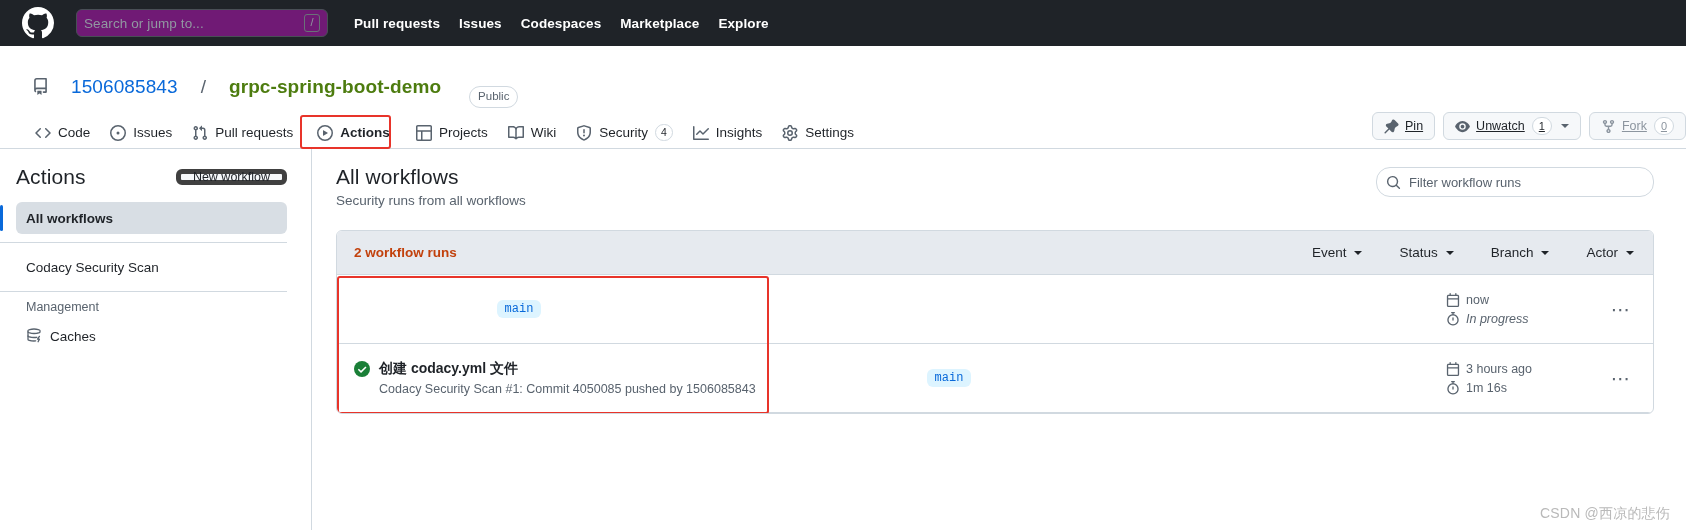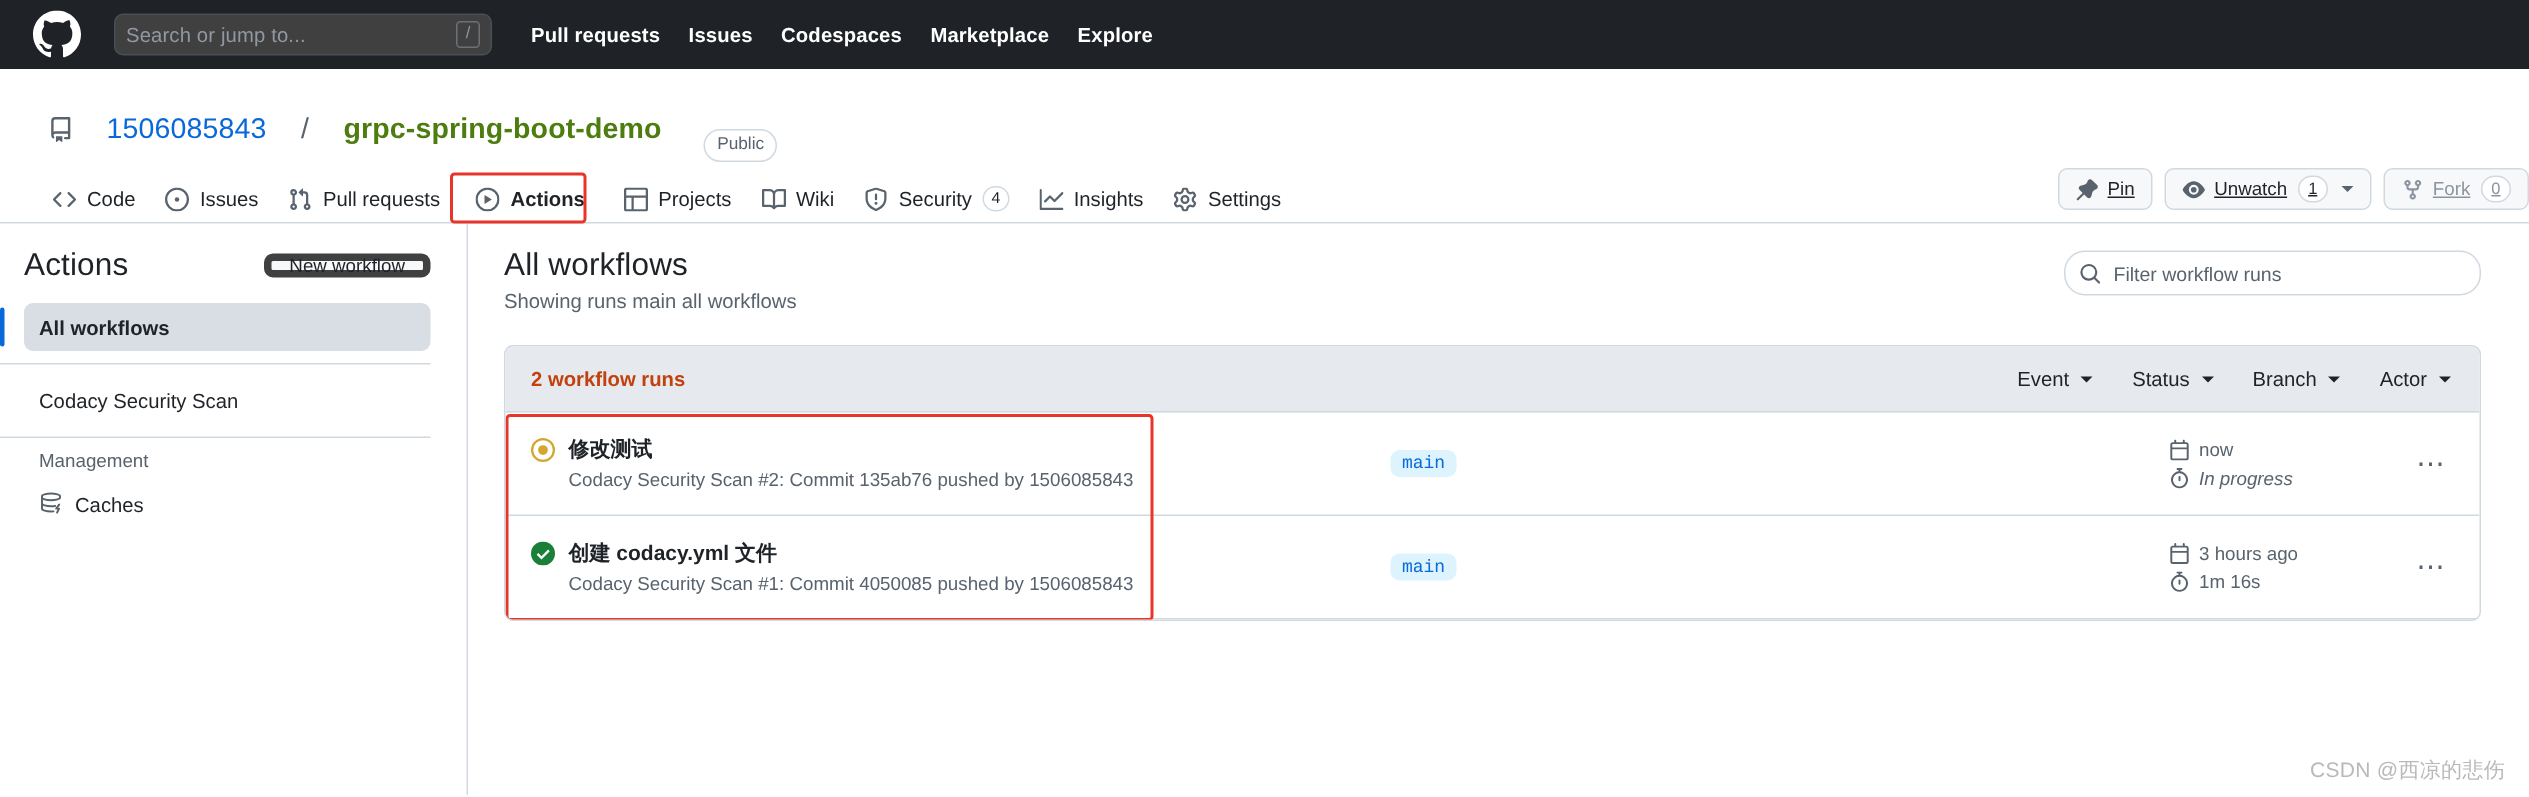--- a/index.html
+++ b/index.html
@@ -14,21 +14,21 @@
 
   
   .topbar {
     height: 46px; background:#1f2328; display:flex; align-items:center;
     padding: 0 16px; gap: 16px;
   }
   .gh-logo { width:32px; height:32px; flex:none; margin-left:6px; }
   .gh-logo svg { display:block; fill:#ffffff; }
   .search-box {
     width: 252px; height: 28px; border:1px solid #494f56; border-radius:6px;
-    background:#404040; display:flex; align-items:center; padding:0 7px;
+    background:#701a75; display:flex; align-items:center; padding:0 7px;
     margin-left: 6px;
   }
   .search-box .ph { flex:1; color:#9198a1; font-size:13.5px; letter-spacing:.1px; }
   .slash-key {
     border:1px solid #6a7178; border-radius:3px; color:#9198a1;
     font-size:11px; line-height:1; padding:2px 5px 3px; min-width:16px; text-align:center;
   }
   .topnav { display:flex; align-items:center; gap:19px; margin-left:10px; }
   .topnav a {
     color:#ffffff; font-size:13.5px; font-weight:600; text-decoration:none;
@@ -142,21 +142,21 @@
   
   .runs-box {
     margin-top:22px; border:1px solid #d1d9e0; border-radius:6px; overflow:hidden;
     background:#fff; position:relative;
   }
   .runs-head {
     height:44px; background:#e6eaef; border-bottom:1px solid #d1d9e0;
     display:flex; align-items:center; padding:0 17px; justify-content:space-between;
   }
   .runs-count { font-size:13.5px; font-weight:600; color:#c2410c; }
-  .runs-filters { display:flex; align-items:center; gap:26px; padding-right:2px; }
+  .runs-filters { display:flex; align-items:center; gap:37px; padding-right:2px; }
   .rf {
     display:flex; align-items:center; gap:5px; font-size:13.5px; color:#1f2328; cursor:pointer;
   }
   .rf .caret { border-top-color:#1f2328; }
 
   .run-row {
     height:69px; display:flex; align-items:center; padding:0 17px;
     border-bottom:1px solid #d1d9e0; position:relative;
   }
   .run-row:last-child { border-bottom:none; }
@@ -382,21 +382,21 @@
             </svg>
         </span>
         <span>Caches</span>
       </div>
     </aside>
 
     <section class="main">
       <div class="main-head">
         <div>
           <div class="main-title">All workflows</div>
-          <div class="main-sub">Showing runs main all workflows</div>
+          <div class="main-sub">Security runs from all workflows</div>
         </div>
         <div class="filter-input">
           <span class="ic">
             <svg viewBox="0 0 16 16" width="15" height="15">
                 <path d="M10.68 11.74a6 6 0 0 1-7.922-8.982 6 6 0 0 1 8.982 7.922l3.04 3.04a.749.749 0 0 1-.326 1.275.749.749 0 0 1-.734-.215ZM11.5 7a4.499 4.499 0 1 0-8.997 0A4.499 4.499 0 0 0 11.5 7Z"></path>
               </svg>
           </span>
           <span class="ph">Filter workflow runs</span>
         </div>
       </div>
@@ -418,32 +418,20 @@
               <span class="caret"></span>
             </div>
             <div class="rf">
               <span>Actor</span>
               <span class="caret"></span>
             </div>
           </div>
         </div>
 
         <div class="run-row">
-          <div class="run-left">
-            <span class="status-ic">
-              <svg viewBox="0 0 16 16" width="16" height="16">
-                  <circle cx="8" cy="8" r="7.25" fill="none" stroke="#d4a72c" stroke-width="1.5"></circle>
-                  <circle cx="8" cy="8" r="3.25" fill="#d4a72c"></circle>
-                </svg>
-            </span>
-            <div>
-              <div class="run-title">修改测试</div>
-              <div class="run-desc">Codacy Security Scan #2: Commit 135ab76 pushed by 1506085843</div>
-            </div>
-          </div>
           <div class="run-branch">
             <span class="branch-chip">main</span>
           </div>
           <div class="run-meta">
             <div class="meta-line">
               <span class="ic">
                 <svg viewBox="0 0 16 16" width="14" height="14">
                     <path d="M4.75 0a.75.75 0 0 1 .75.75V2h5V.75a.75.75 0 0 1 1.5 0V2h1.25c.966 0 1.75.784 1.75 1.75v10.5A1.75 1.75 0 0 1 13.25 16H2.75A1.75 1.75 0 0 1 1 14.25V3.75C1 2.784 1.784 2 2.75 2H4V.75A.75.75 0 0 1 4.75 0ZM2.5 7.5v6.75c0 .138.112.25.25.25h10.5a.25.25 0 0 0 .25-.25V7.5Zm10.75-4H2.75a.25.25 0 0 0-.25.25V6h11V3.75a.25.25 0 0 0-.25-.25Z"></path>
                   </svg>
               </span>

